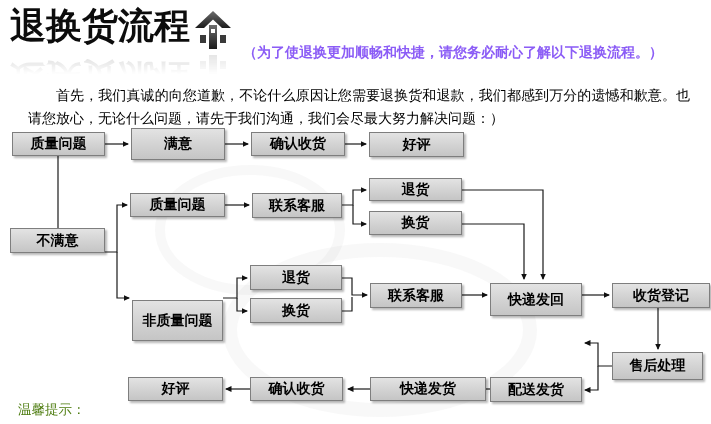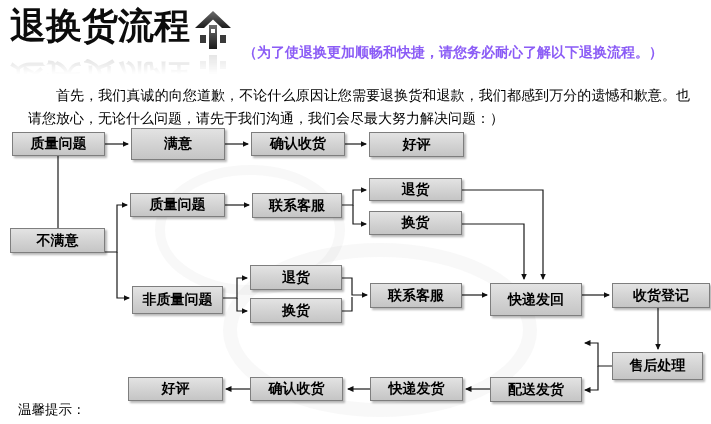--- a/index.html
+++ b/index.html
@@ -38,21 +38,21 @@
     box-shadow:1.5px 1.5px 2px rgba(0,0,0,.28);
     display:flex;align-items:center;justify-content:center;
     font-size:14px;font-weight:700;color:#000;white-space:nowrap;
   }
   
   svg.wires{position:absolute;left:0;top:0;pointer-events:none;}
   .wire{fill:none;stroke:#1a1a1a;stroke-width:1.2;}
   .watermark{fill:none;stroke:#9a9a9a;opacity:.07;}
   
   .tips{
-    position:absolute;left:18px;top:401px;font-size:13.5px;font-weight:500;color:#000000;
+    position:absolute;left:18px;top:401px;font-size:13.5px;font-weight:500;color:#4d7c0f;
     white-space:nowrap;
   }
 </style>
 </head>
 <body>
 
 <div class="page">
 
   <div class="brand">
     <div class="brand-inner">
@@ -130,28 +130,28 @@
   <div class="node" style="left:251px;top:132px;width:94px;height:24px">确认收货</div>
   <div class="node" style="left:369px;top:132px;width:95px;height:25px">好评</div>
 
   <div class="node" style="left:130px;top:193px;width:95px;height:24px">质量问题</div>
   <div class="node" style="left:252px;top:193px;width:90px;height:25px">联系客服</div>
   <div class="node" style="left:369px;top:178px;width:93px;height:23px">退货</div>
   <div class="node" style="left:369px;top:211px;width:93px;height:24px">换货</div>
 
   <div class="node" style="left:10px;top:228px;width:95px;height:25px">不满意</div>
 
-  <div class="node" style="left:132px;top:286px;width:91px;height:28px">非质量问题</div>
+  <div class="node" style="left:132px;top:300px;width:91px;height:41px">非质量问题</div>
   <div class="node" style="left:250px;top:265px;width:92px;height:25px">退货</div>
   <div class="node" style="left:250px;top:298px;width:92px;height:25px">换货</div>
   <div class="node" style="left:370px;top:283px;width:92px;height:25px">联系客服</div>
   <div class="node" style="left:490px;top:283px;width:92px;height:33px">快递发回</div>
   <div class="node" style="left:612px;top:283px;width:98px;height:25px">收货登记</div>
 
   <div class="node" style="left:490px;top:377px;width:92px;height:25px">配送发货</div>
   <div class="node" style="left:612px;top:352px;width:91px;height:28px">售后处理</div>
-  <div class="node" style="left:370px;top:377px;width:93px;height:24px">快递发货</div>
+  <div class="node" style="left:370px;top:377px;width:116px;height:24px">快递发货</div>
   <div class="node" style="left:250px;top:377px;width:93px;height:24px">确认收货</div>
   <div class="node" style="left:128px;top:377px;width:95px;height:24px">好评</div>
 
   <div class="tips">温馨提示：</div>
 
 </div>
 
 </body></html>

